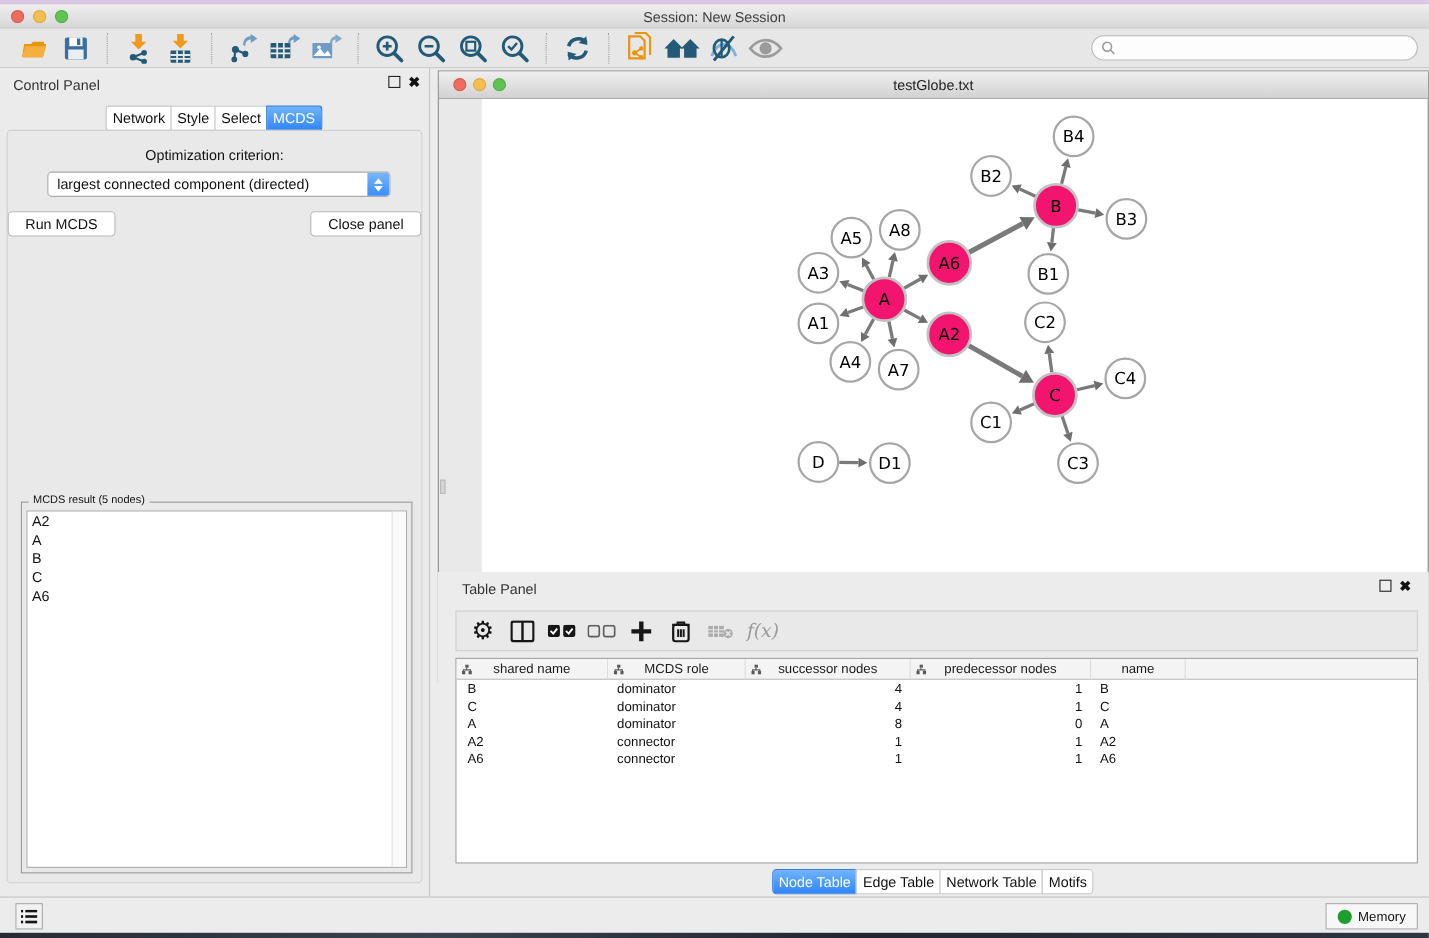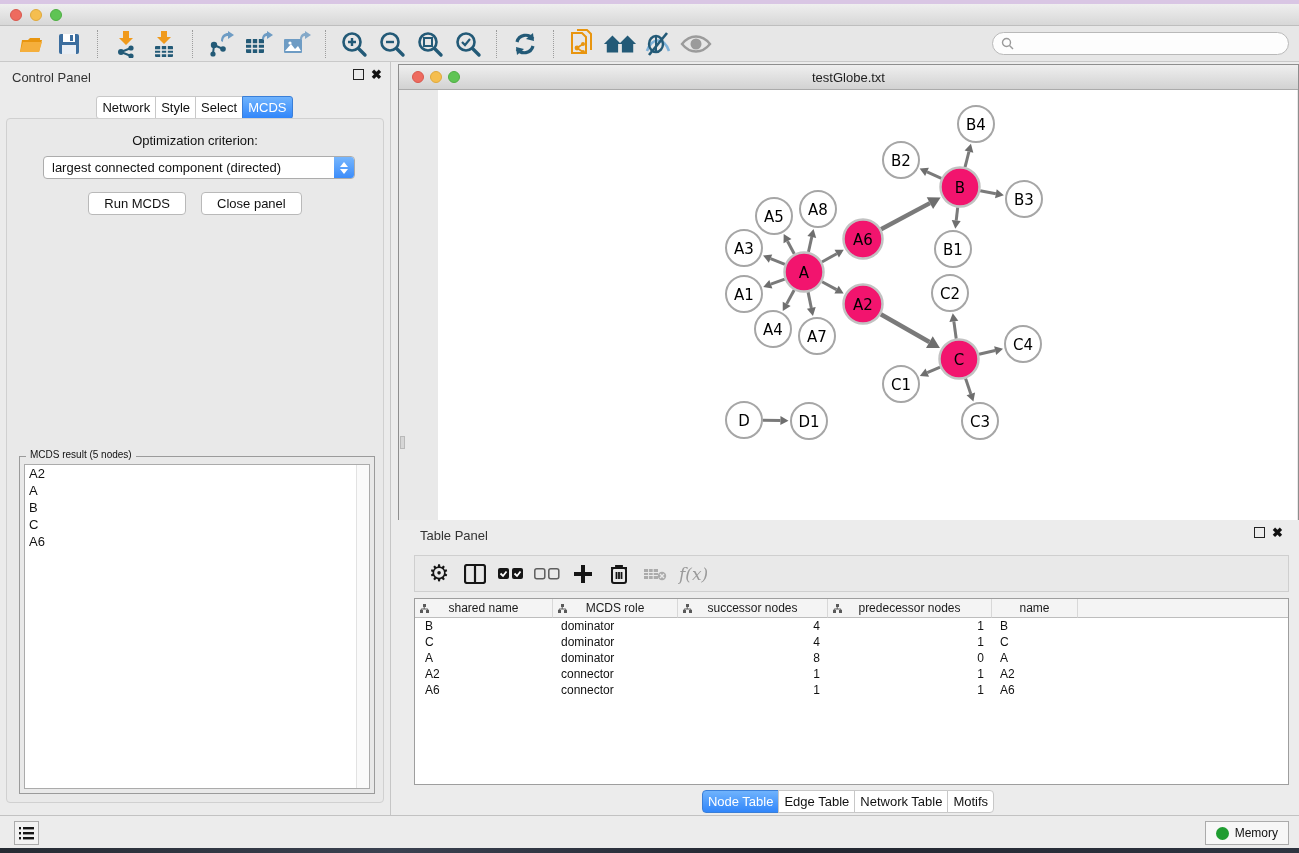--- a/index.html
+++ b/index.html
@@ -43,21 +43,21 @@
                 background:#E9E9E9; border:1px solid #D0D0D0; border-radius:4px; }
   .opt-label { text-align:center; margin-top:14px; font-size:13px; color:#111; }
   .opt-select { margin:8px 28px 0 36px; height:23px; background:#FFF; border:1px solid #ACACAC; border-radius:4px;
                 display:flex; align-items:center; overflow:hidden; }
   .opt-select .sel-text { flex:1; padding-left:8px; font-size:13px; color:#111; white-space:nowrap; }
   .stepper { width:20px; height:23px; background:linear-gradient(#79B8FD,#3A8BFA); border-radius:0 4px 4px 0;
              display:flex; flex-direction:column; align-items:center; justify-content:center; gap:2px; }
   .stepper .up, .stepper .dn { width:0; height:0; border-left:4px solid transparent; border-right:4px solid transparent; }
   .stepper .up { border-bottom:5px solid #FFF; }
   .stepper .dn { border-top:5px solid #FFF; }
-  .btn-row { display:flex; justify-content:center; gap:15px; margin-top:13px; }
+  .btn-row { display:flex; justify-content:space-between; gap:15px; margin-top:13px; }
   .pbtn { background:#FFF; border:1px solid #B9B9B9; border-radius:4px; padding:3px 15px; font-size:13px; color:#111; }
 
   .result-group { position:absolute; left:12px; right:8px; top:337px; bottom:8px; border:1px solid #9B9B9B; }
   .result-legend { position:absolute; top:-8px; left:6px; background:#E9E9E9; padding:0 4px; font-size:10px; color:#111; }
   .result-list { position:absolute; left:4px; right:4px; top:7px; bottom:4px; background:#FFF; border:1px solid #ABABAB; overflow:hidden; }
   .result-scroll { position:absolute; right:0; top:0; bottom:0; width:13px; background:#FAFAFA; border-left:1px solid #E2E2E2; }
   .list-item { font-size:13px; padding:1px 0 1px 4px; line-height:15px; color:#111; }
 
   
   .net-frame { position:absolute; left:398px; top:64px; width:901px; height:556px; background:#E9E9E9; border:1px solid #8E8E8E; }
@@ -108,20 +108,21 @@
 </style>
 </head>
 <body>
 
 <div class="wallpaper-top"></div>
 
 <div class="titlebar">
   <span class="tl red"></span>
   <span class="tl yellow"></span>
   <span class="tl green"></span>
+  <div class="wtitle">Session: New Session</div>
 </div>
 
 <div class="toolbar">
   <span class="tbtn">
     <svg width="26" height="24" viewBox="0 0 26 24">
         <path d="M2 20 L4 8 L10 8 L12 6 L22 6 L22 8 L24 8 L21 20 Z" fill="#E8950F"></path>
         <path d="M2 20 L5 10 L24 10 L21 20 Z" fill="#F5AF3C"></path>
       </svg>
   </span>
   <span class="tbtn">

